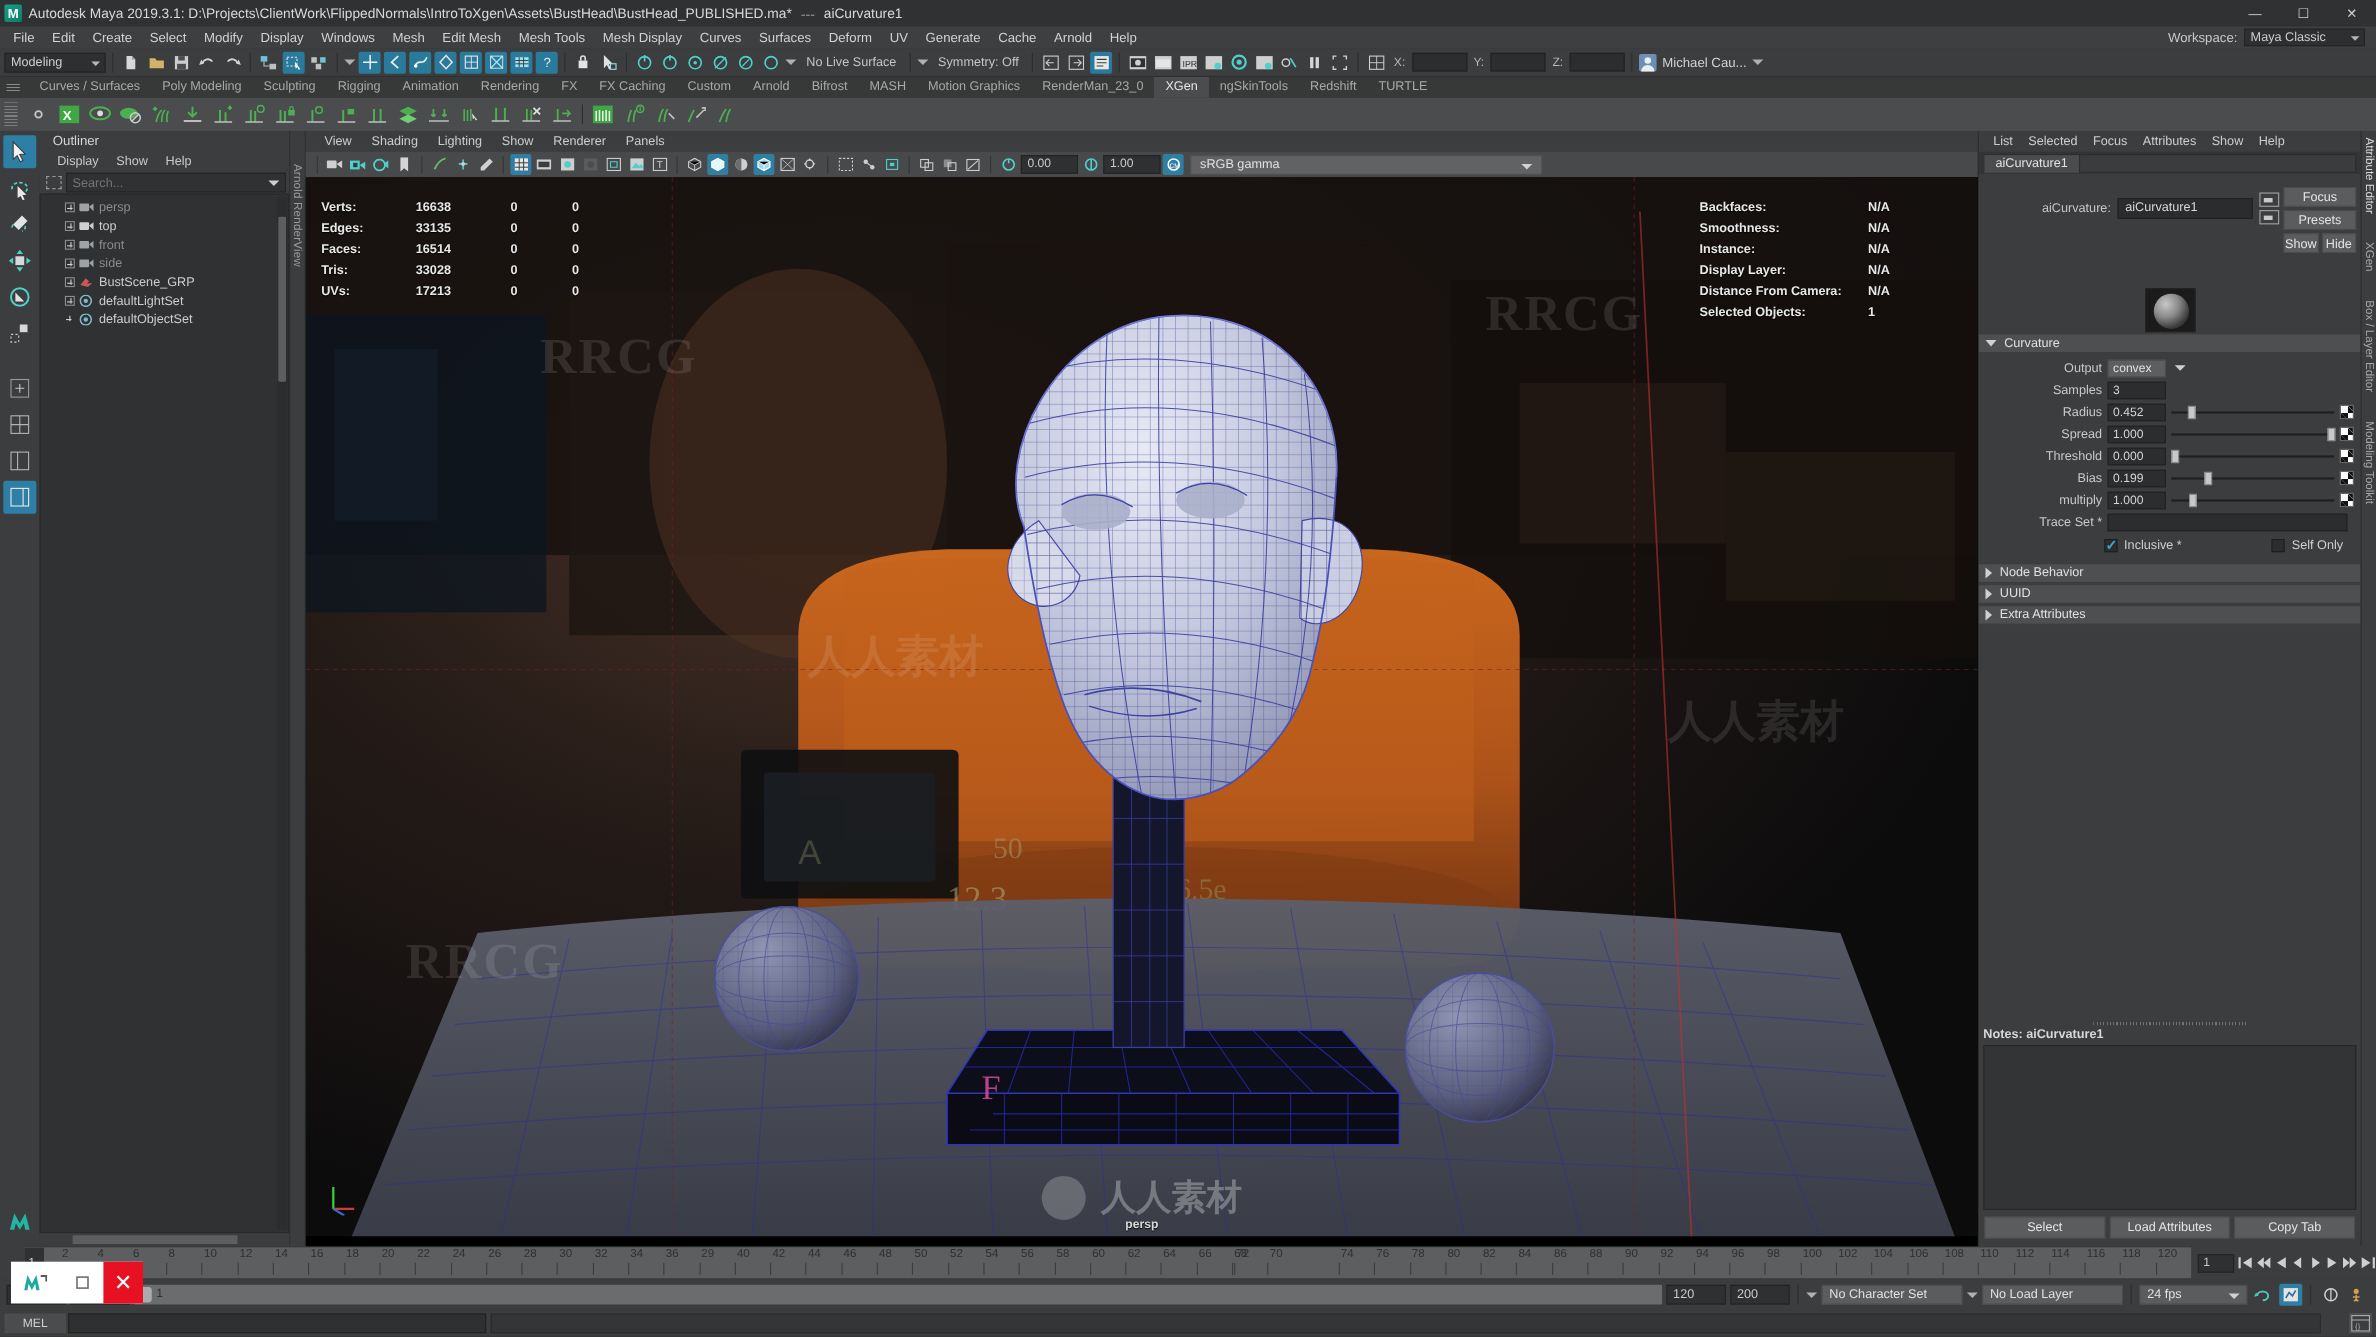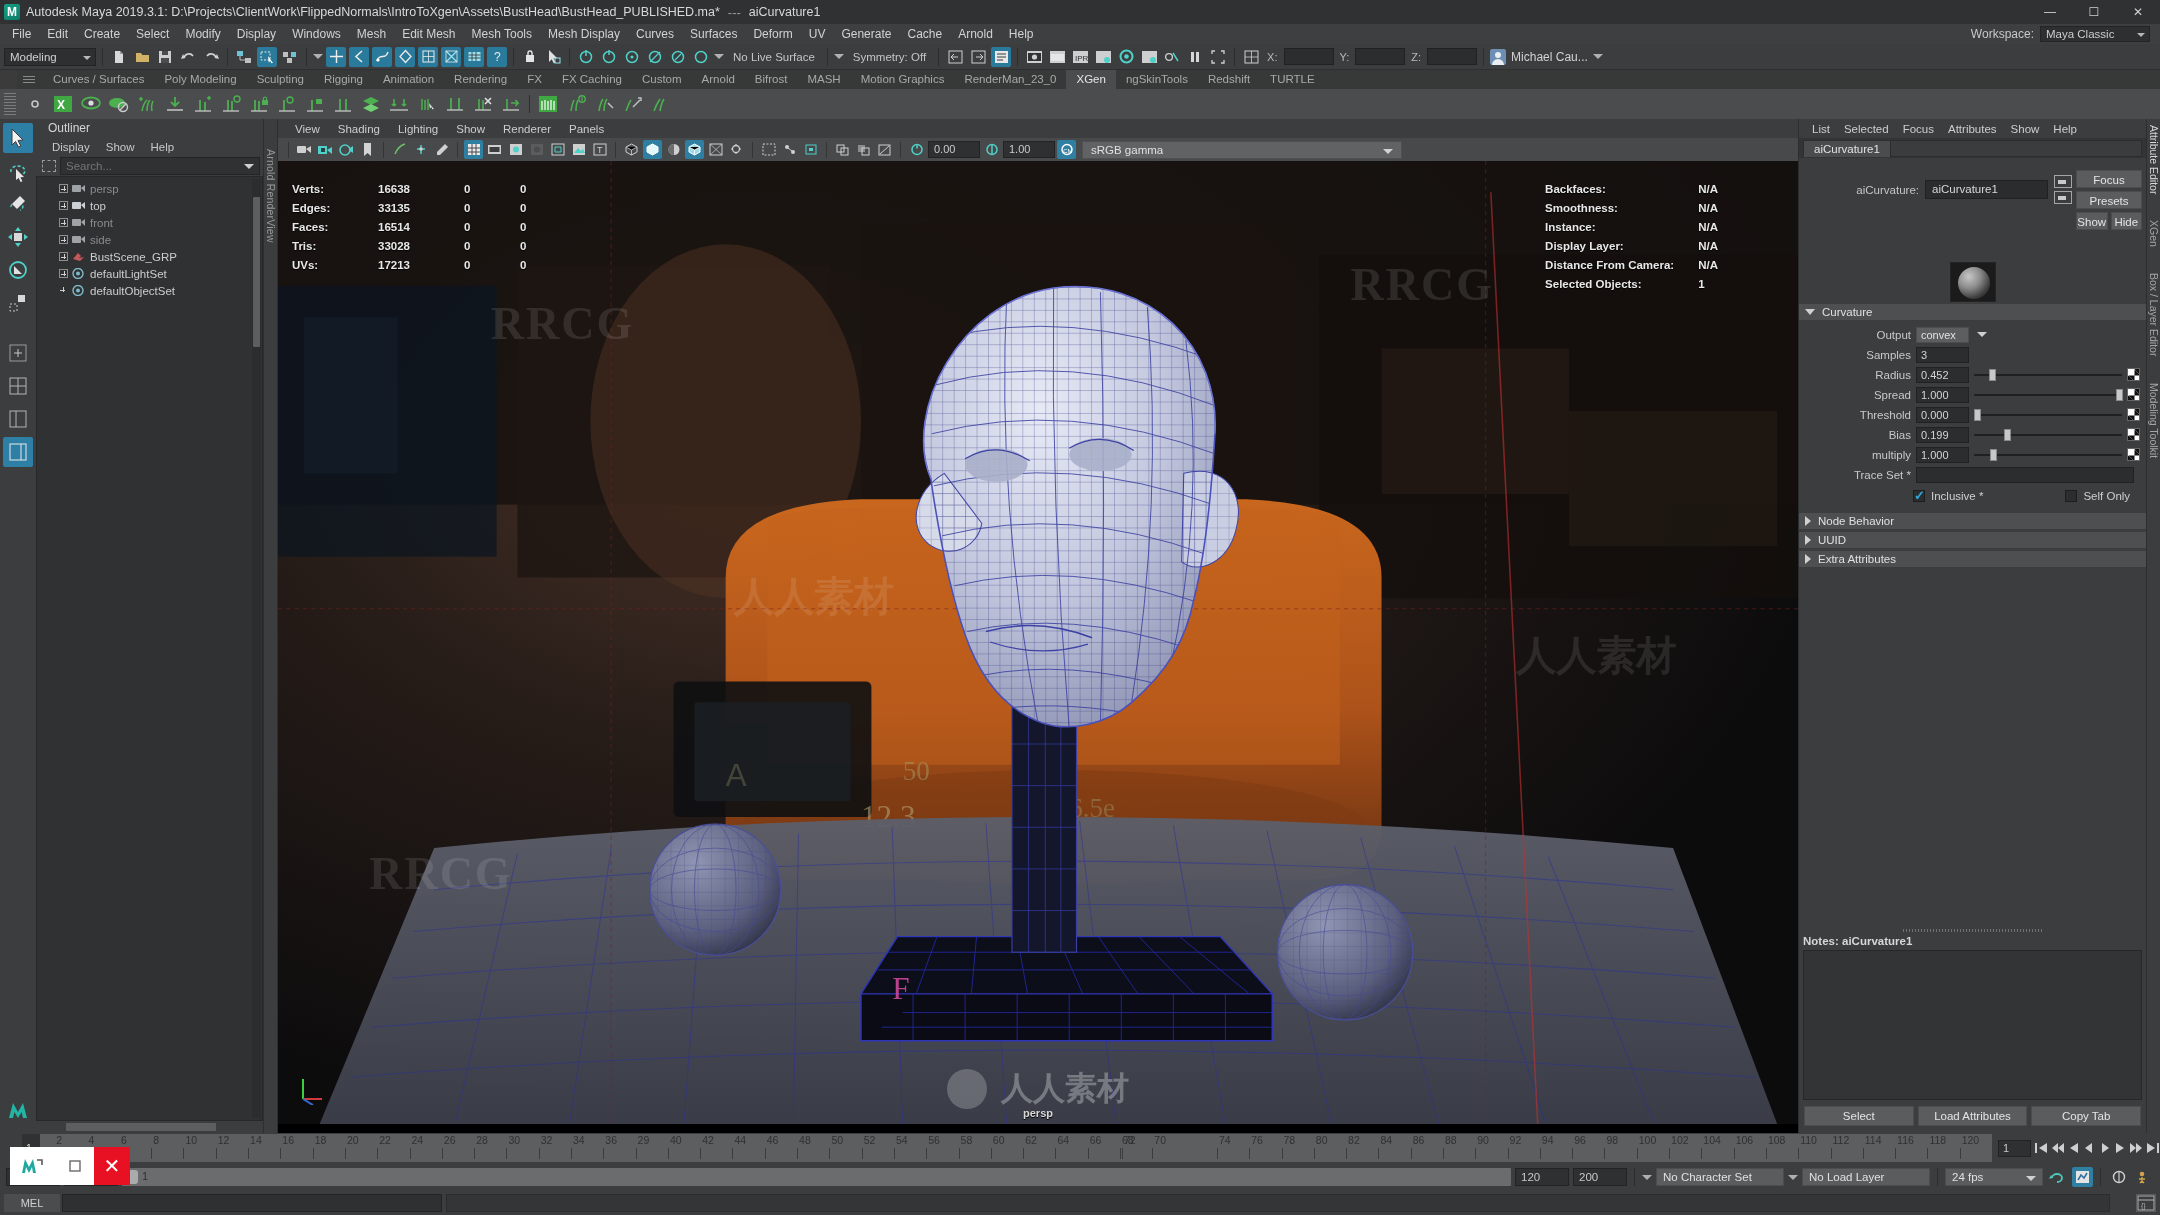--- a/index.html
+++ b/index.html
@@ -43,21 +43,21 @@
   .txtfield { background:#2b2d2e; border:1px solid #212121; height:17px; width:50px; }
   .lbl-s { font-size:11px; color:#b9b9b9; padding:0 3px; }
   .nolivesurface { font-size:11.5px; color:#c5c5c5; padding:0 6px; }
   .symmetry { font-size:11.5px; color:#c5c5c5; padding:0 6px; }
   .user-chip { display:flex; align-items:center; gap:5px; font-size:12px; color:#d2d2d2; }
   .user-av { width:16px; height:16px; background:#6c8fb3; border-radius:2px; position:relative; overflow:hidden; }
   .user-av:before { content:""; position:absolute; width:6px; height:6px; border-radius:50%; background:#e8eef4; left:5px; top:3px; }
   .user-av:after { content:""; position:absolute; width:12px; height:7px; border-radius:6px 6px 0 0; background:#e8eef4; left:2px; top:10px; }
 
   
-  .shelftabs { height:19px; background:#373939; display:flex; align-items:flex-end; padding-left:26px; flex:0 0 19px; position:relative;margin-left:17px; }
+  .shelftabs { height:19px; background:#373939; display:flex; align-items:flex-end; padding-left:26px; flex:0 0 19px; position:relative; }
   .shelftabs .grip { position:absolute; left:6px; top:6px; width:12px; height:7px;
      background:repeating-linear-gradient(to bottom,#8a8a8a 0 1px,transparent 1px 3px); }
   .shelftab { font-size:11.5px; color:#a8a8a8; padding:0 10px; height:19px; line-height:19px; white-space:nowrap; }
   .shelftab.active { background:#4a4c4d; color:#e6e6e6; }
 
   
   .shelfrow { height:30px; background:#4a4c4d; display:flex; align-items:center; padding-left:4px; gap:2px; flex:0 0 30px; position:relative; }
   .shelf-handle { width:12px; height:22px; background:repeating-linear-gradient(to bottom,#7d7d7d 0 1px,transparent 1px 3px); margin-right:4px; }
   .xg { width:26px; height:24px; display:flex; align-items:center; justify-content:center; border-radius:2px; }
 

